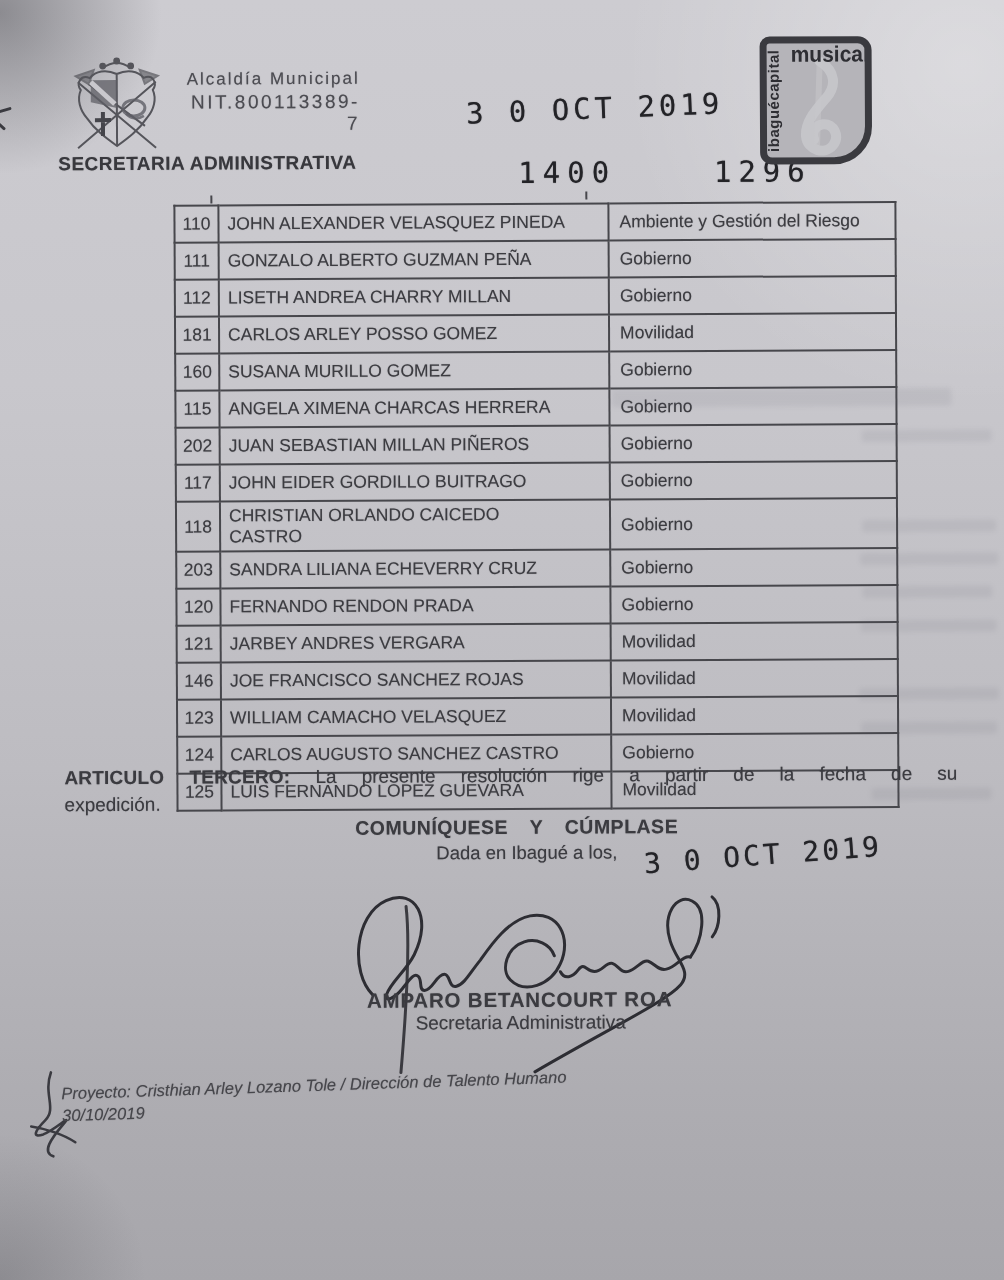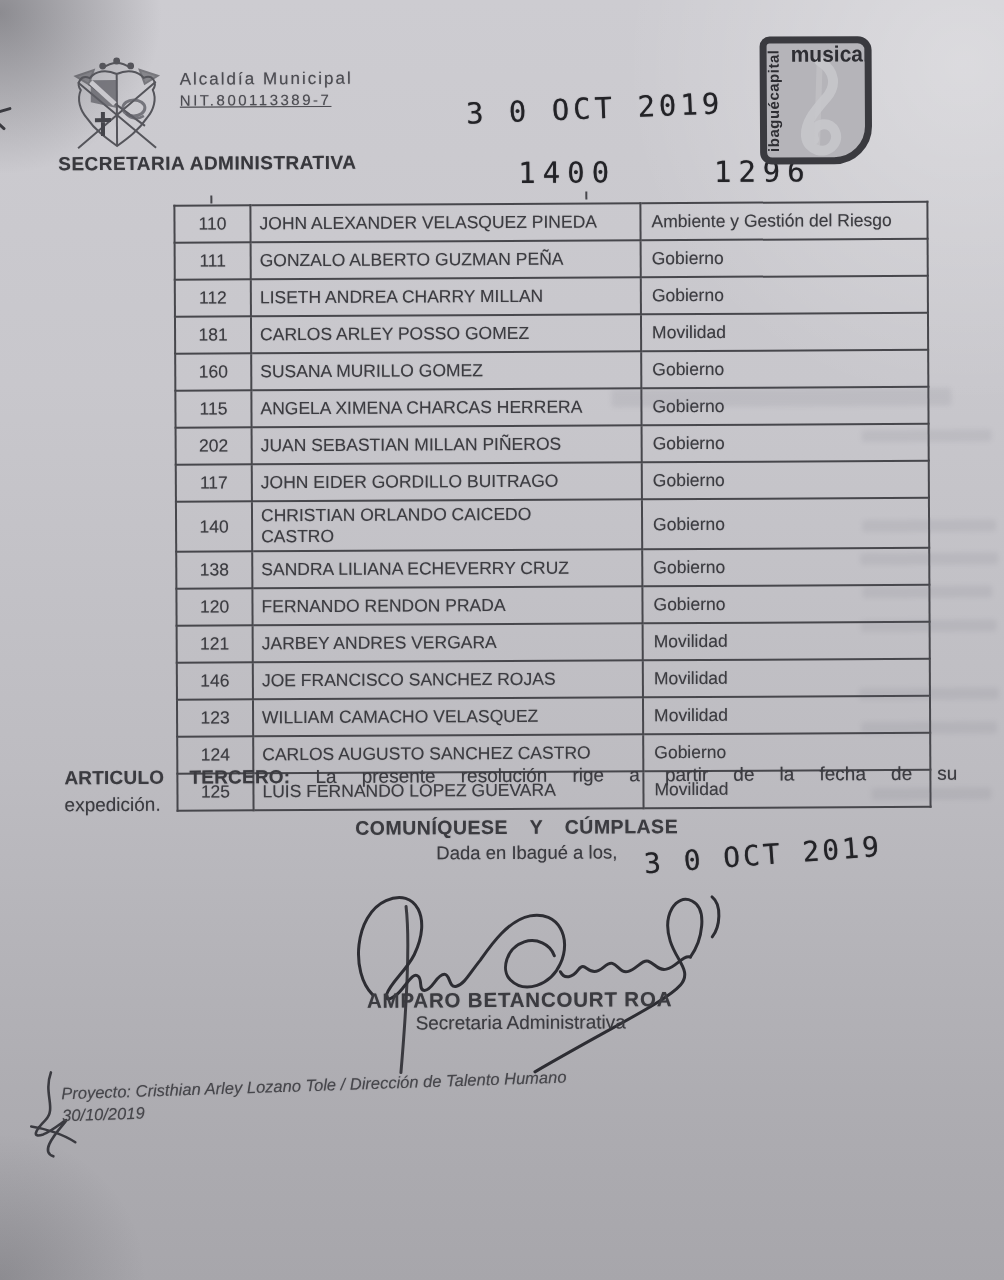--- a/index.html
+++ b/index.html
@@ -15,24 +15,24 @@
       radial-gradient(circle at 96% 5%, rgba(255,255,255,.30), rgba(255,255,255,0) 22%),
       linear-gradient(180deg,#cdccd1 0%,#c8c7cc 30%,#bdbcc1 60%,#aeadb2 85%,#a7a6ab 100%);
     font-family:"Liberation Sans",sans-serif;
     color:#3b3b40;
   }
   #tilt{position:absolute;inset:0;transform:rotate(-0.3deg);transform-origin:50% 40%;}
   .soft{text-shadow:0 0 1px rgba(59,59,64,.45);}
 
   
   .coa{position:absolute;left:58px;top:50px;width:122px;height:112px;}
-  .org{position:absolute;left:182px;top:68px;width:180px;text-align:left;}
+  .org{position:absolute;left:182px;top:68px;width:180px;text-align:right;}
   .org .l1{font-size:17px;letter-spacing:2px;color:#4c4c52;}
   .org .l2{font-size:31px;font-weight:bold;letter-spacing:4px;color:#3a3a3f;margin-top:1px;}
-  .org .l3{font-size:15px;letter-spacing:2.5px;color:#4c4c52;margin-top:2px;text-decoration:underline;}
+  .org .l3{font-size:19px;letter-spacing:2.5px;color:#4c4c52;margin-top:2px;}
   .office{position:absolute;left:60px;top:151px;font-size:19px;font-weight:bold;letter-spacing:.5px;color:#38383d;}
 
   
   .stamp{position:absolute;font-family:"DejaVu Sans Mono",monospace;color:#232327;
          text-shadow:0 0 1px rgba(30,30,35,.6);white-space:pre;}
   .stamp-date-top{left:468px;top:92px;font-size:29px;letter-spacing:4px;transform:rotate(-2deg);}
   .stamp-number{left:520px;top:156px;font-size:29px;letter-spacing:7px;}
   .stamp-date-bottom{left:642px;top:840px;font-size:28px;letter-spacing:3px;transform:rotate(-4deg);}
 
   
@@ -43,21 +43,21 @@
              letter-spacing:0;font-family:"Liberation Sans",sans-serif;transform:scaleY(1.05);}
   .badge .bs{position:absolute;left:-2px;top:6px;writing-mode:vertical-rl;transform:rotate(180deg);
              font-size:15px;font-weight:bold;color:#2e2e33;letter-spacing:.5px;}
   .badge svg{position:absolute;left:16px;top:14px;}
 
   
   table.roster{position:absolute;left:175px;top:203px;border-collapse:collapse;
                font-size:17.5px;color:#3c3c41;table-layout:fixed;width:681px;}
   table.roster td{border:2px solid #47474c;height:33px;padding:1px 6px;vertical-align:middle;
                   overflow:hidden;white-space:nowrap;}
-  table.roster td:nth-child(1){width:38px;text-align:center;padding:1px 18px;}
+  table.roster td:nth-child(1){width:38px;text-align:center;padding:1px 2px;}
   table.roster td:nth-child(2){width:374px;padding-left:8px;}
   table.roster td:nth-child(3){width:269px;padding-left:10px;}
   table.roster tr.tall td{height:46px;}
   table.roster tr.tall td:nth-child(2){white-space:normal;padding-right:70px;line-height:21px;}
   .tick{position:absolute;background:#47474c;width:2px;height:8px;}
 
   
   .article{position:absolute;left:63px;top:762px;width:893px;font-size:19px;line-height:27px;}
   .article .j{text-align:justify;text-align-last:justify;}
   .article b{letter-spacing:.2px;}
@@ -166,26 +166,26 @@
             <td>202</td>
             <td>JUAN SEBASTIAN MILLAN PIÑEROS</td>
             <td>Gobierno</td>
           </tr>
           <tr>
             <td>117</td>
             <td>JOHN EIDER GORDILLO BUITRAGO</td>
             <td>Gobierno</td>
           </tr>
           <tr class="tall">
-            <td>140</td>
+            <td>118</td>
             <td>CHRISTIAN ORLANDO CAICEDO CASTRO</td>
             <td>Gobierno</td>
           </tr>
           <tr>
-            <td>138</td>
+            <td>203</td>
             <td>SANDRA LILIANA ECHEVERRY CRUZ</td>
             <td>Gobierno</td>
           </tr>
           <tr>
             <td>120</td>
             <td>FERNANDO RENDON PRADA</td>
             <td>Gobierno</td>
           </tr>
           <tr>
             <td>121</td>

